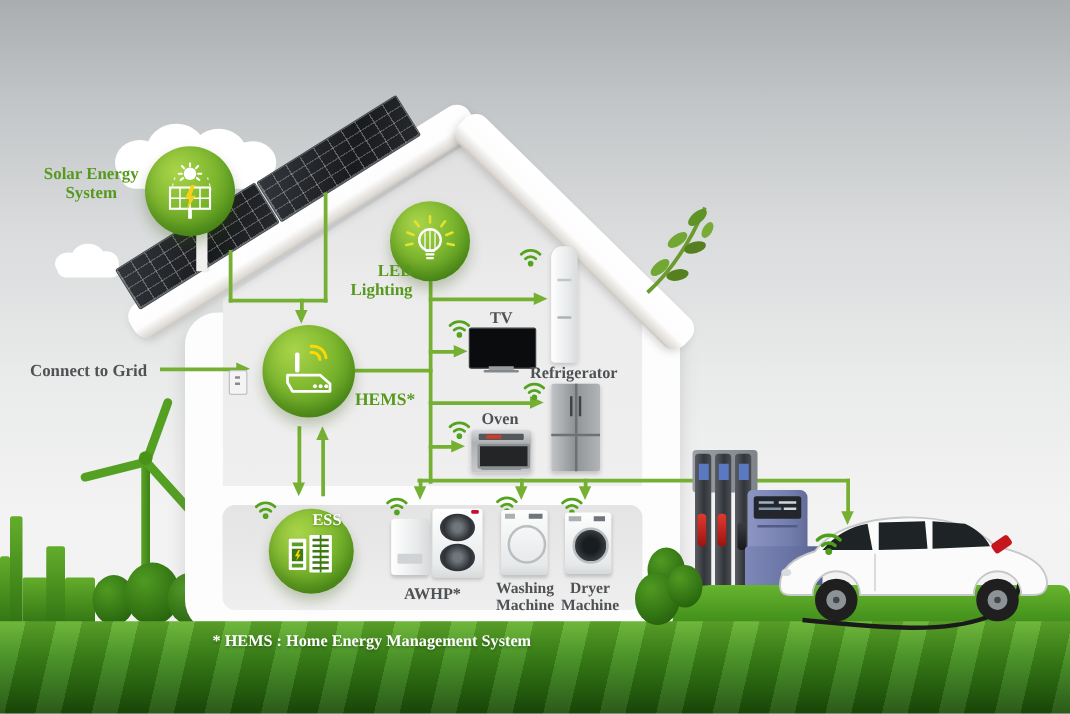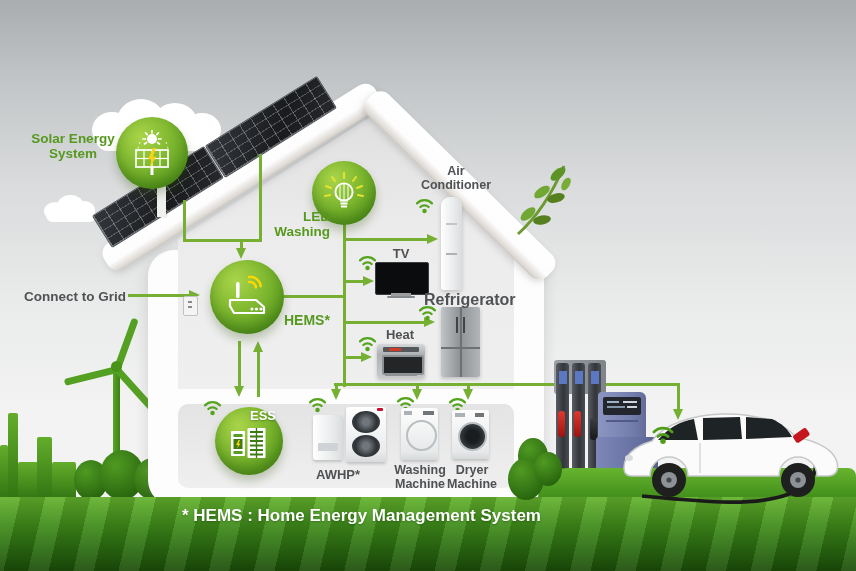--- a/index.html
+++ b/index.html
@@ -1,17 +1,17 @@
 <!DOCTYPE html>
 <html><head>
 <meta charset="utf-8">
 <style>
   html,body{margin:0;padding:0;background:#888;}
   .stage{position:relative;width:856px;height:571px;overflow:hidden;margin:0 auto;
-    font-family:Liberation Sans, sans-serif;
+    font-family:Liberation Serif, serif;
     background:linear-gradient(#a9adb0 0%,#c2c5c7 14%,#d9dbdc 32%,#e9eaea 52%,#f2f3f2 72%,#f1f2f1 100%);}
   .abs{position:absolute;}
   .lbl{position:absolute;font-weight:bold;color:#4f5254;font-size:13px;line-height:1.12;}
   .lbl.green{color:#57991f;}
   .lbl.white{color:#ffffff;text-shadow:0 1px 2px rgba(0,40,0,.35);}
   .hline,.vline{position:absolute;background:#76b033;}
   .hline{height:3px;}.vline{width:3px;}
   .arrR,.arrD,.arrU{position:absolute;width:0;height:0;}
   .arrR{border-top:5.5px solid transparent;border-bottom:5.5px solid transparent;border-left:11px solid #76b033;}
   .arrD{border-left:5.5px solid transparent;border-right:5.5px solid transparent;border-top:11px solid #76b033;}
@@ -191,21 +191,21 @@
       </g>
       <circle cx="22" cy="21" r="8.6" fill="none" stroke="#fff" stroke-width="1.9"></circle>
       <g stroke="#fff" stroke-width="1">
         <line x1="18" y1="15" x2="18" y2="28"></line>
           <line x1="22" y1="13" x2="22" y2="29"></line>
         <line x1="26" y1="15" x2="26" y2="28"></line>
       </g>
       <path d="M18,29.5 h8 M18.5,32.5 h7 M19,35.5 h6" stroke="#fff" stroke-width="1.8"></path>
     </svg>
   </div>
-  <div class="lbl green" style="left:272px;top:209px;width:58px;text-align:right;font-size:13.5px;">LED Washing</div>
+  <div class="lbl green" style="left:272px;top:209px;width:58px;text-align:right;font-size:13.5px;">LED Lighting</div>
 
   <div class="node" style="left:210px;top:260px;width:74px;height:74px;">
     <svg width="50" height="50" viewBox="0 0 50 50">
       <rect x="14" y="10" width="3.6" height="16" rx="1.6" fill="#fff"></rect>
       <g transform="rotate(38 31 12)" stroke="#ffd800" stroke-width="2.4" fill="none" stroke-linecap="round">
         <path d="M26.5,13 a6,6 0 0 1 9,0"></path>
         <path d="M23.5,9 a10.5,10.5 0 0 1 15,0"></path>
       </g>
       <path d="M8,28 L34,28 L42,35 L42,41 L12,41 L8,34 Z" fill="none" stroke="#fff" stroke-width="2.2" stroke-linejoin="round"></path>
       <circle cx="30" cy="37" r="1.6" fill="#fff"></circle>
@@ -240,21 +240,20 @@
   <div class="lbl white" style="left:250px;top:409px;font-size:13px;">ESS</div>
 
   <svg class="wifi" style="left:413px;top:196px;" width="23" height="18">
       <use href="#wifi-sym"></use>
     </svg>
   <div class="appl" style="left:441px;top:197px;width:21px;height:93px;border-radius:9px 9px 3px 3px;
               background:linear-gradient(90deg,#ffffff,#e9ebec 60%,#d9dcdd);box-shadow:0 2px 4px rgba(0,0,0,.18);">
     <div class="abs" style="left:5px;top:26px;width:11px;height:1.5px;background:#c3c6c8;"></div>
     <div class="abs" style="left:5px;top:56px;width:11px;height:2px;background:#aeb2b4;"></div>
   </div>
-  <div class="lbl" style="left:416px;top:164px;width:80px;text-align:center;font-size:12.5px;">Air Conditioner</div>
 
   <svg class="wifi" style="left:356px;top:253px;" width="23" height="18">
       <use href="#wifi-sym"></use>
     </svg>
   <div class="appl" style="left:375px;top:262px;width:52px;height:36px;">
     <div class="abs" style="left:0;top:0;width:52px;height:31px;background:#0b0c0d;border:1px solid #3a3d40;border-radius:2px;"></div>
     <div class="abs" style="left:16px;top:31px;width:20px;height:3px;background:#9b9ea0;"></div>
     <div class="abs" style="left:12px;top:34px;width:28px;height:2px;background:#85888a;border-radius:2px;"></div>
   </div>
   <div class="lbl" style="left:384px;top:247px;width:34px;text-align:center;font-size:13px;">TV</div>
@@ -263,48 +262,48 @@
       <use href="#wifi-sym"></use>
     </svg>
   <div class="appl" style="left:441px;top:307px;width:39px;height:70px;border-radius:2px;
               background:linear-gradient(90deg,#c2c5c7,#8f9396 48%,#b2b5b7);box-shadow:0 2px 4px rgba(0,0,0,.2);">
     <div class="abs" style="left:19px;top:0;width:1.5px;height:40px;background:#6d7174;"></div>
     <div class="abs" style="left:0;top:40px;width:39px;height:2px;background:#6d7174;"></div>
     <div class="abs" style="left:19px;top:42px;width:1.5px;height:28px;background:#6d7174;"></div>
     <div class="abs" style="left:15px;top:10px;width:2px;height:16px;background:#3f4346;"></div>
     <div class="abs" style="left:22px;top:10px;width:2px;height:16px;background:#3f4346;"></div>
   </div>
-  <div class="lbl" style="left:424px;top:291px;width:76px;text-align:left;font-size:16px;">Refrigerator</div>
+  <div class="lbl" style="left:424px;top:291px;width:76px;text-align:left;font-size:13px;">Refrigerator</div>
 
   <svg class="wifi" style="left:356px;top:334px;" width="23" height="18">
       <use href="#wifi-sym"></use>
     </svg>
   <div class="appl" style="left:377px;top:344px;width:48px;height:34px;border-radius:3px;
               background:linear-gradient(#d6d8da,#aeb1b3 30%,#c7c9cb);box-shadow:0 2px 4px rgba(0,0,0,.2);">
     <div class="abs" style="left:6px;top:3px;width:36px;height:5px;background:#55585b;border-radius:1px;"></div>
     <div class="abs" style="left:12px;top:4px;width:12px;height:3px;background:#d23a2a;"></div>
     <div class="abs" style="left:5px;top:11px;width:38px;height:16px;background:#232527;border:2px solid #8e9194;border-radius:2px;"></div>
     <div class="abs" style="left:8px;top:30px;width:32px;height:2px;background:#8e9194;"></div>
   </div>
-  <div class="lbl" style="left:376px;top:328px;width:48px;text-align:center;font-size:13px;">Heat</div>
+  <div class="lbl" style="left:376px;top:328px;width:48px;text-align:center;font-size:13px;">Oven</div>
 
   <svg class="wifi" style="left:306px;top:395px;" width="23" height="18">
       <use href="#wifi-sym"></use>
     </svg>
   <div class="appl" style="left:313px;top:415px;width:30px;height:45px;border-radius:3px;
               background:linear-gradient(90deg,#ffffff,#e7e9ea 70%,#d8dbdc);box-shadow:0 2px 3px rgba(0,0,0,.18);">
     <div class="abs" style="left:5px;top:28px;width:20px;height:8px;background:#d0d3d5;border-radius:1px;"></div>
   </div>
   <div class="appl" style="left:346px;top:407px;width:40px;height:55px;border-radius:3px;
               background:linear-gradient(#ffffff,#e9ebec 80%,#d8dbdc);box-shadow:0 2px 3px rgba(0,0,0,.18);">
     <div class="abs" style="left:6px;top:4px;width:28px;height:22px;border-radius:50%;background:radial-gradient(circle,#70767b 18%,#2e3236 60%,#45494d);"></div>
     <div class="abs" style="left:6px;top:28px;width:28px;height:22px;border-radius:50%;background:radial-gradient(circle,#70767b 18%,#2e3236 60%,#45494d);"></div>
     <div class="abs" style="left:31px;top:1px;width:6px;height:3px;background:#c8102e;border-radius:1px;"></div>
   </div>
-  <div class="lbl" style="left:316px;top:468px;width:60px;font-size:13px;">AWHP*</div>
+  <div class="lbl" style="left:316px;top:468px;width:60px;text-align:center;font-size:13px;">AWHP*</div>
 
   <svg class="wifi" style="left:394px;top:394px;" width="23" height="18">
       <use href="#wifi-sym"></use>
     </svg>
   <div class="appl" style="left:401px;top:408px;width:37px;height:52px;border-radius:3px;
               background:linear-gradient(#fdfdfd,#e6e8e9 85%,#d6d9da);box-shadow:0 2px 3px rgba(0,0,0,.18);">
     <div class="abs" style="left:3px;top:3px;width:8px;height:4px;background:#aab0b3;"></div>
     <div class="abs" style="left:22px;top:3px;width:11px;height:4px;background:#6f7578;"></div>
     <div class="abs" style="left:5px;top:12px;width:27px;height:27px;border-radius:50%;background:radial-gradient(circle,#14171a 35%,#5d6putable4 36%,#373c40 70%,#83898d);border:2px solid #b9bec1;"></div>
   </div>
@@ -367,15 +366,15 @@
     <circle cx="202" cy="92" r="17" fill="#1f1f1f"></circle>
       <circle cx="202" cy="92" r="8" fill="#8d9296"></circle>
       <circle cx="202" cy="92" r="2.6" fill="#43474a"></circle>
     <rect x="197" y="43" width="16" height="9" rx="2.5" fill="#c5161d" transform="rotate(-35 205 47)"></rect>
   </svg>
   <svg class="wifi" style="left:649px;top:423px;color:#4f9e19;" width="28" height="22">
       <use href="#wifi-sym"></use>
     </svg>
 
   <div class="lbl" style="left:24px;top:289px;font-size:13.5px;white-space:nowrap;">Connect to Grid</div>
-  <div class="lbl white" style="left:170px;top:506px;font-size:17px;white-space:nowrap;margin-left:12px;">* HEMS : Home Energy Management System</div>
+  <div class="lbl white" style="left:170px;top:506px;font-size:13px;white-space:nowrap;">* HEMS : Home Energy Management System</div>
 
 </div>
 
 </body></html>

